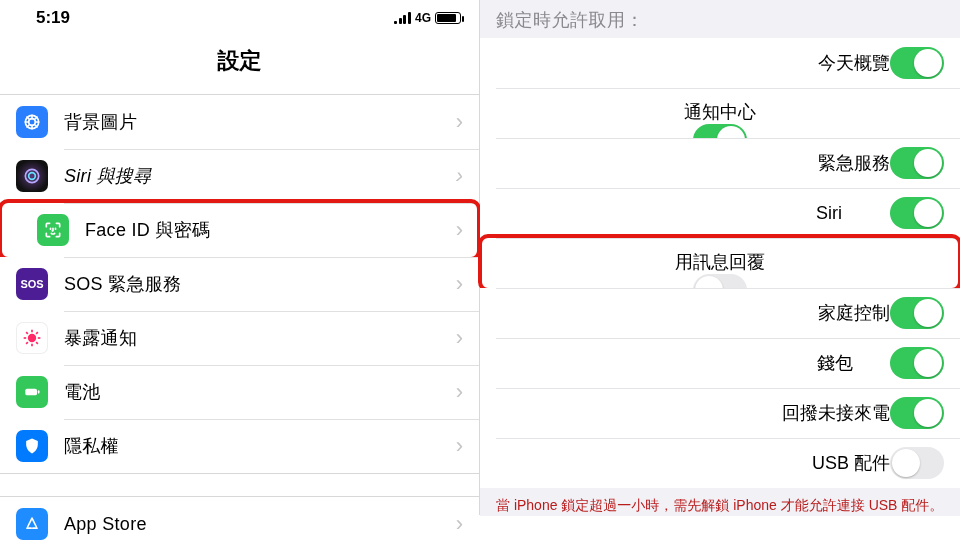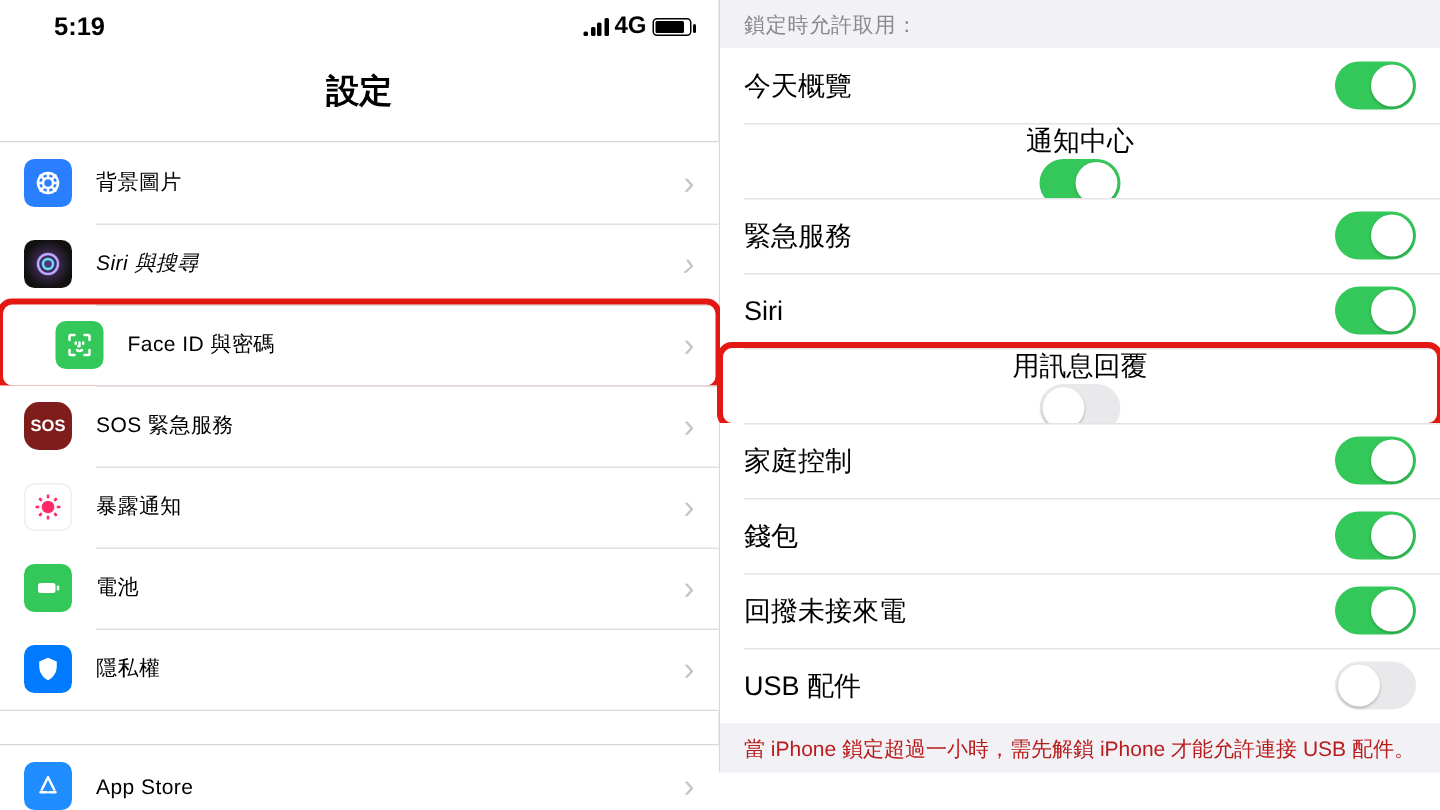--- a/index.html
+++ b/index.html
@@ -24,21 +24,21 @@
   
   .status-bar {
     height: 36px;
     display: flex;
     align-items: center;
     justify-content: space-between;
     padding: 0 18px 0 36px;
     font-weight: 600;
     font-size: 17px;
   }
-  .status-right { display: flex; align-items: center; gap: 4px; font-size: 16px; font-weight: 600; }
+  .status-right { display: flex; align-items: center; gap: 4px; font-size: 12px; font-weight: 600; }
   .signalbars { display: flex; align-items: flex-end; gap: 1.5px; height: 12px; }
   .signalbars span { width: 3px; background: #000; border-radius: 1px; }
   .signalbars span:nth-child(1){height:3px;}
   .signalbars span:nth-child(2){height:6px;}
   .signalbars span:nth-child(3){height:9px;}
   .signalbars span:nth-child(4){height:12px;}
   .battery { width: 26px; height: 12px; border: 1.5px solid #000; border-radius: 3px; position: relative; }
   .battery::after { content:""; position:absolute; right:-4px; top:3px; width:2px; height:6px; background:#000; border-radius:1px; }
   .battery .fill { position:absolute; left:1px; top:1px; bottom:1px; width:80%; background:#000; border-radius:1px; }
 
@@ -63,42 +63,43 @@
   .settings-row + .settings-row::before {
     content:""; position:absolute; left:64px; right:0; top:0; height:1px; background:#e0e0e0;
   }
   .settings-icon {
     width: 32px; height: 32px; border-radius: 7px;
     margin-right: 16px;
     display:flex; align-items:center; justify-content:center;
     font-size: 14px; color:#fff; font-weight:700;
     flex: none;
   }
-  .settings-label { font-size: 14px; letter-spacing: 0.3px; flex: 1 1 auto; }
+  .settings-label { font-size: 18px; letter-spacing: 0.3px; flex: 1 1 auto; }
   .chevron { color:#c5c5c7; font-size: 22px; line-height: 1; }
 
   
   .highlight-frame {
     position:absolute; left:-2px; right:-2px; top:-4px; bottom:-4px;
     border: 4px solid #e31812; border-radius: 10px; pointer-events:none;
   }
 
   
   .section-header {
-    font-size: 14px; color: #8a898e;
+    font-size: 18px; color: #8a898e;
     padding: 8px 16px 6px;
     letter-spacing: 0.5px;
   }
   .toggle-list { background:#fff; }
   .toggle-row {
     display:flex; align-items:center;
     height: 50px;
-    padding: 0 16px;
+    padding: 12px 16px;
     position: relative;
     background:#fff;
+    text-align:right;
   }
   .toggle-row + .toggle-row::before{
     content:""; position:absolute; left:16px; right:0; top:0; height:1px; background:#e4e4e6;
   }
   .toggle-label { font-size: 18px; flex:1 1 auto; }
   .switch {
     width: 54px; height: 32px; border-radius: 16px;
     position: relative;
     flex:none;
   }
@@ -115,21 +116,21 @@
     font-size: 14px; color:#b91c1c;
     padding: 8px 16px 0;
     line-height: 1.4;
     background:#f2f1f6;
   }
 
   
   .bg-blue   { background:#2a7fff; }
   .bg-black  { background: radial-gradient(circle at 50% 50%, #5a3a7a, #111 70%); }
   .bg-green  { background:#34c759; }
-  .bg-red    { background:#7f1d1d;border-radius:10px; }
+  .bg-red    { background:#4c1d95; }
   .bg-white  { background:#fff; color:#ff2968; box-shadow: inset 0 0 0 1px #eee; }
   .bg-battery{ background:#34c759; }
   .bg-blue2  { background:#007aff; }
   .bg-appst  { background:#1f8cff; }
 
   
   svg { display:block; }
 </style>
 </head>
 <body>
@@ -276,21 +277,21 @@
           <div class="knob"></div>
         </div>
         <div class="highlight-frame"></div>
       </div>
       <div class="toggle-row" style="position: relative;">
         <div class="toggle-label">家庭控制</div>
         <div class="switch on">
           <div class="knob"></div>
         </div>
       </div>
-      <div class="toggle-row" style="position: relative;">
+      <div class="toggle-row" style="position: relative; gap: 37px;">
         <div class="toggle-label">錢包</div>
         <div class="switch on">
           <div class="knob"></div>
         </div>
       </div>
       <div class="toggle-row" style="position: relative;">
         <div class="toggle-label">回撥未接來電</div>
         <div class="switch on">
           <div class="knob"></div>
         </div>

